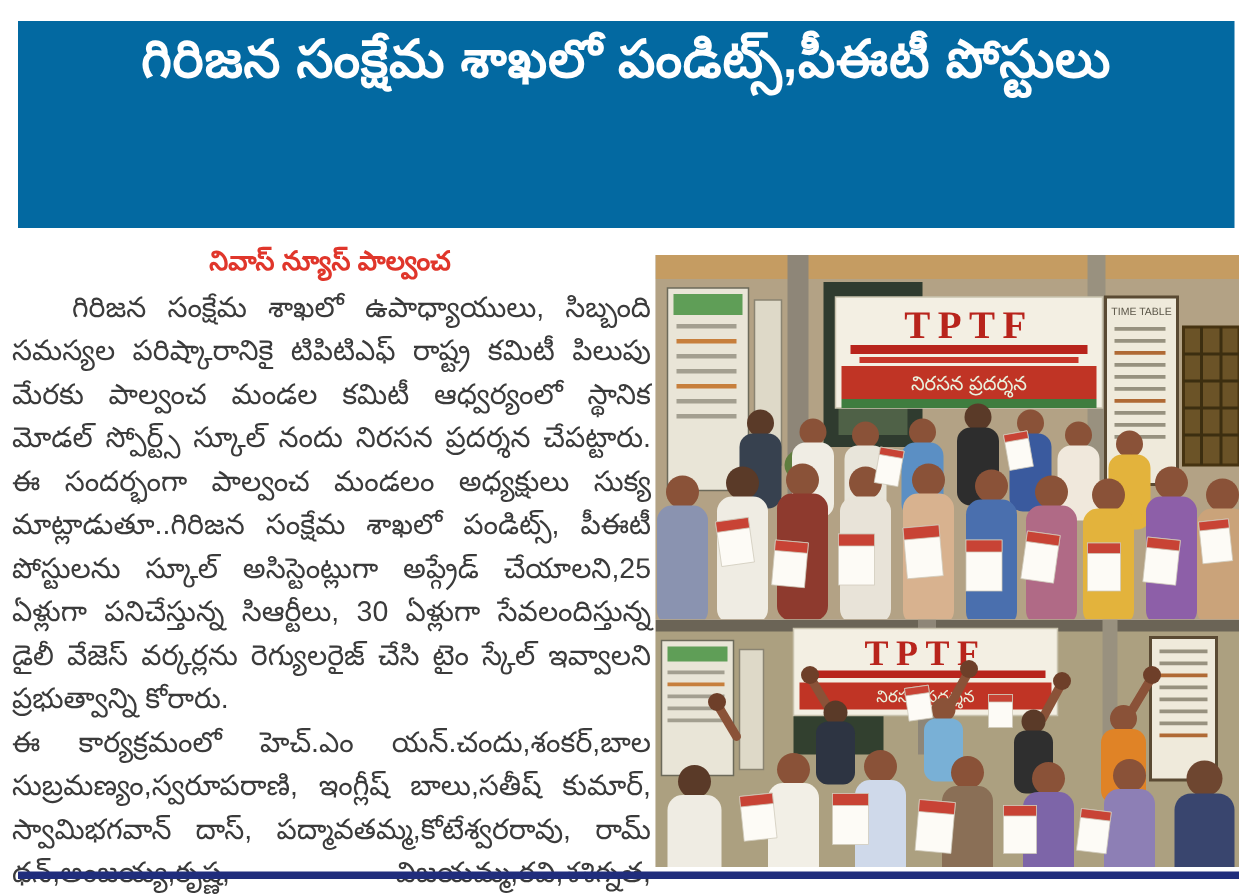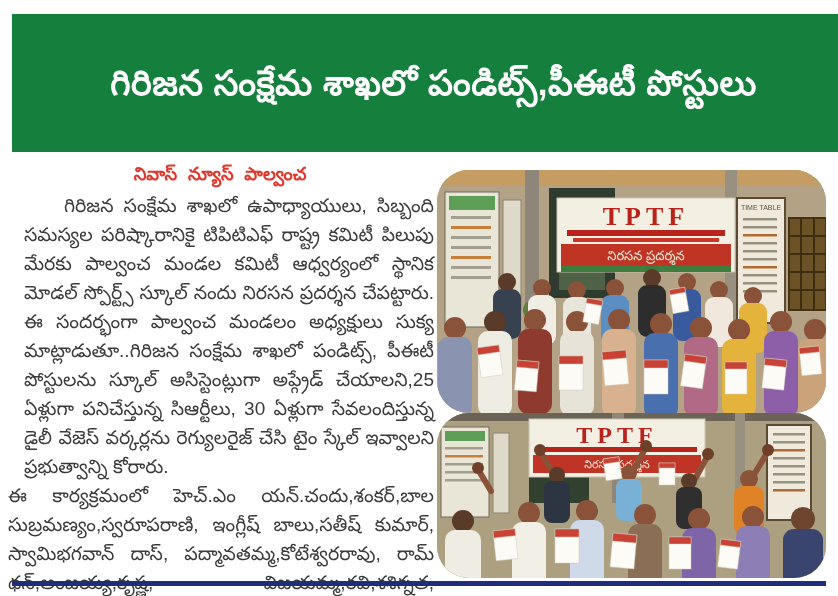--- a/index.html
+++ b/index.html
@@ -2,41 +2,40 @@
 <html><head>
 <meta charset="utf-8">
 <style>
   html,body{margin:0;padding:0;background:#ffffff;}
   .page{
     position:relative;width:838px;height:596px;background:#ffffff;overflow:hidden;
     font-family:"Liberation Sans", sans-serif;
   }
   .headline-box{
     position:absolute;left:12px;top:14px;width:811px;height:138px;
-    background:#15803d;color:#ffffff;
-    display:flex;flex-direction:column;justify-content:center;align-items:center;
+    background:#0369a1;color:#ffffff;
+    display:flex;flex-direction:column;align-items:center;
     gap:6px;
-    padding-left:16px;
   }
   .headline-line{
     font-size:35px;font-weight:bold;line-height:52px;white-space:nowrap;
     letter-spacing:0.5px;text-align:center;
   }
   .byline{
     position:absolute;left:8px;top:164px;width:424px;
-    text-align:center;color:#e0362b;font-weight:bold;font-size:18px;font-family:Liberation Mono, monospace;
+    text-align:center;color:#e0362b;font-weight:bold;font-size:18px;
   }
   .article-body{
     position:absolute;left:8px;top:191px;width:426px;
     color:#3b3b3b;font-size:19px;line-height:29px;text-align:justify;
   }
   .article-body p{margin:0;}
-  .article-body p.p1{text-indent:40px;margin-left:16px;}
+  .article-body p.p1{text-indent:40px;}
   .photo{
-    position:absolute;left:437px;width:389px;overflow:hidden;background:#b3a285;border-radius:32px;
+    position:absolute;left:437px;width:389px;overflow:hidden;background:#b3a285;
   }
   .photo-top{top:170px;height:243px;}
   .photo-bottom{top:413px;height:165px;}
   .photo svg{display:block;}
   .bottom-rule{
     position:absolute;left:12px;top:581px;width:814px;height:5px;background:#202d7c;
   }
   .tptf-text{font-family:"Liberation Serif", serif;font-weight:bold;}
 </style>
 </head>

